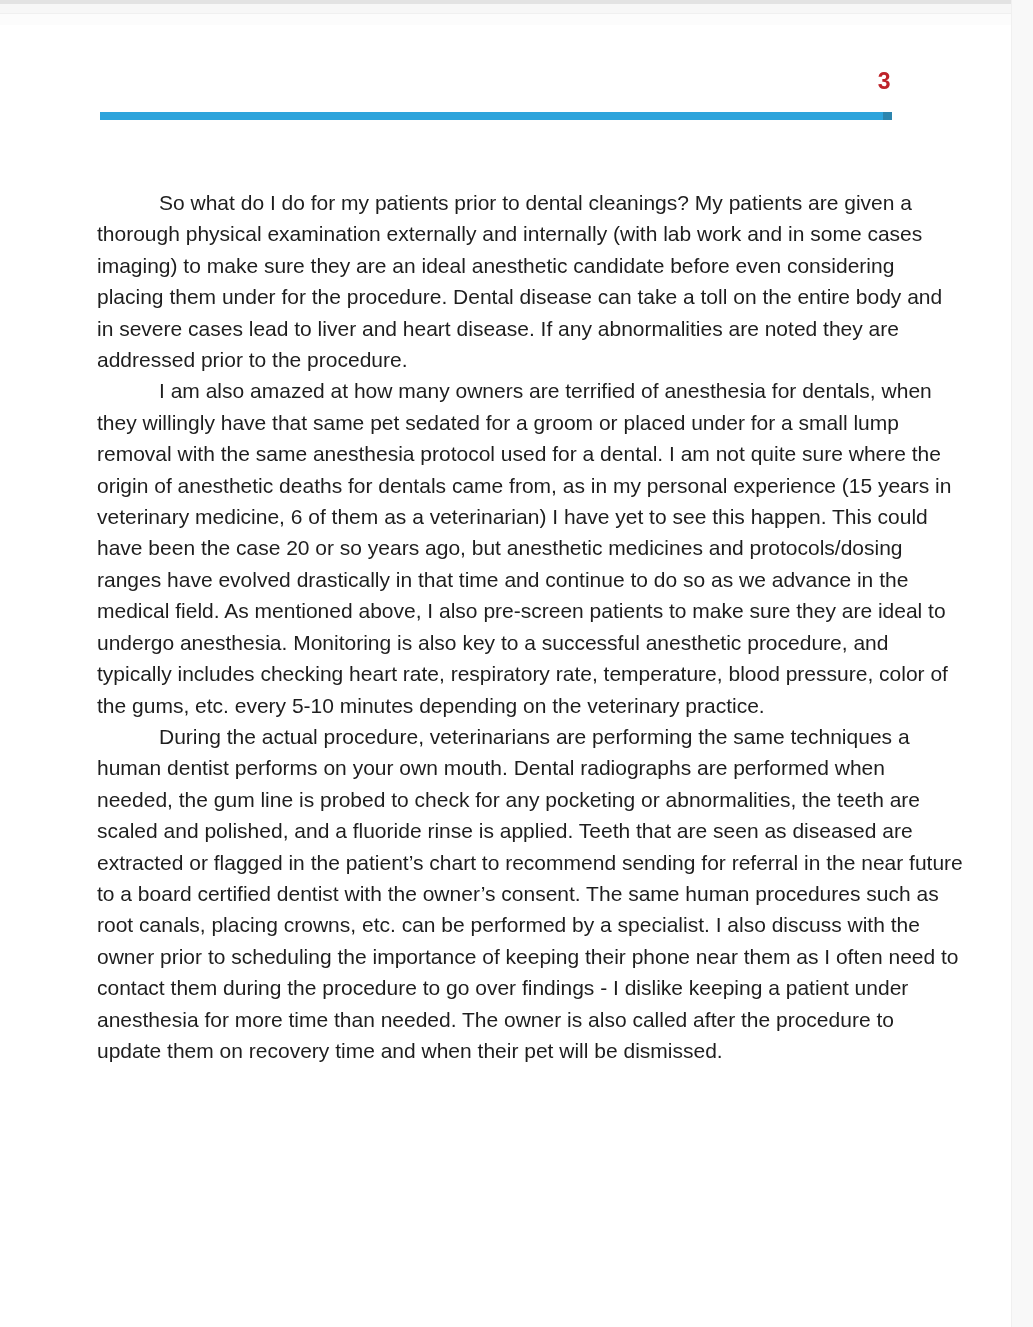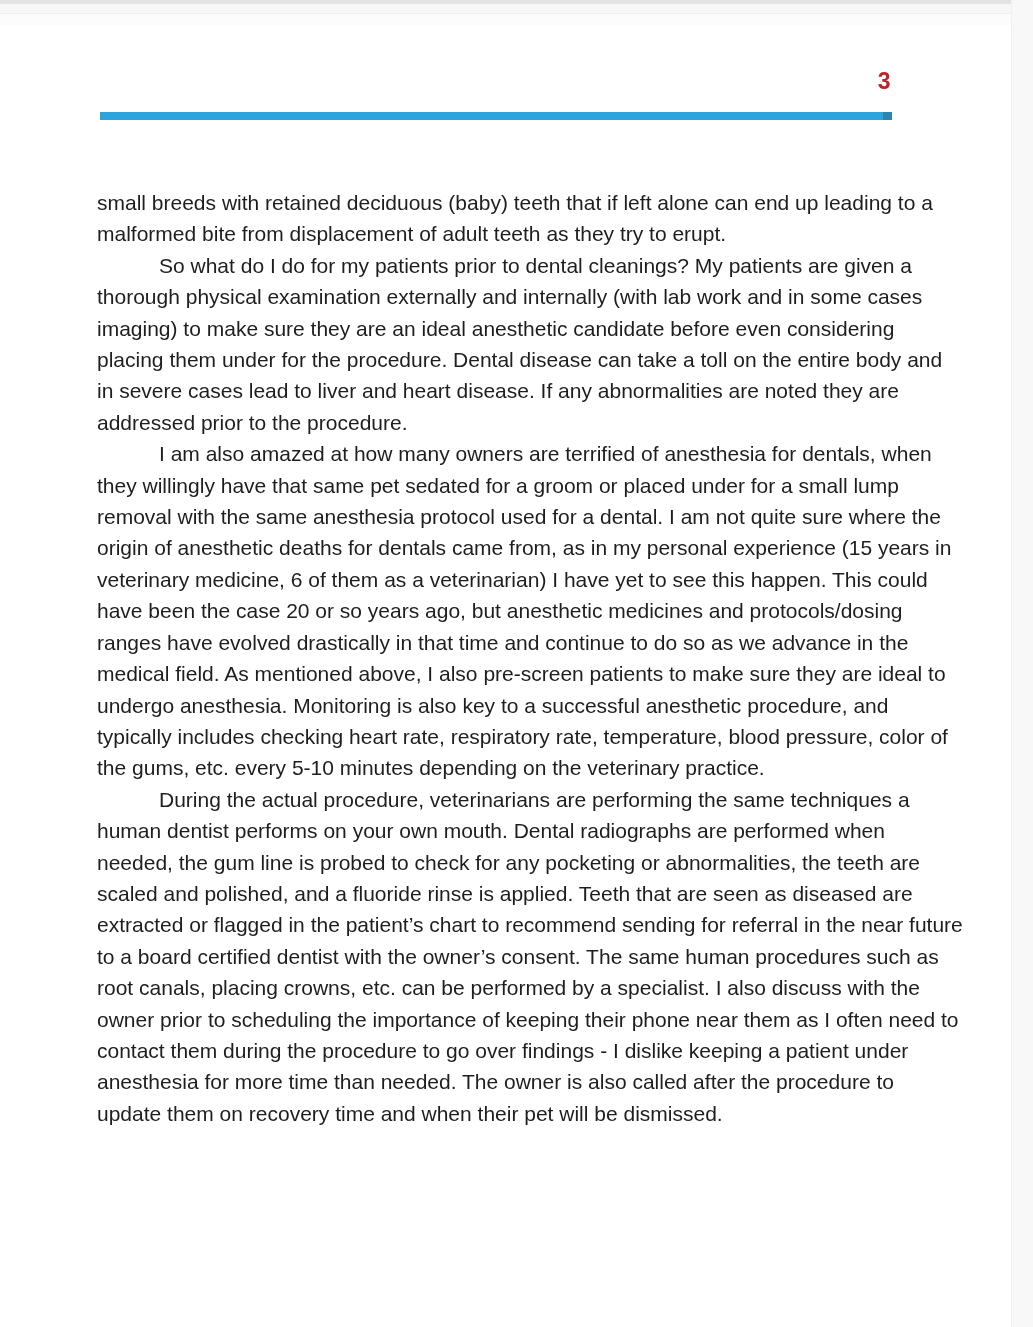--- a/index.html
+++ b/index.html
@@ -101,19 +101,18 @@
   <div class="right-gutter"></div>
 
   <header class="page-header">
     <div class="page-number" style="color: rgb(190, 35, 42);">3</div>
     <div class="header-rule" style="background: rgb(45, 164, 220);">
       <span class="cap"></span>
     </div>
   </header>
 
   <main class="page-body">
-    <p class="no-indent">small breeds with retained deciduous (baby) teeth that if left alone can end up leading to a malformed bite from displacement of adult teeth as they try to erupt.</p>
     <p>So what do I do for my patients prior to dental cleanings? My patients are given a thorough physical examination externally and internally (with lab work and in some cases imaging) to make sure they are an ideal anesthetic candidate before even considering placing them under for the procedure. Dental disease can take a toll on the entire body and in severe cases lead to liver and heart disease. If any abnormalities are noted they are addressed prior to the procedure.</p>
     <p>I am also amazed at how many owners are terrified of anesthesia for dentals, when they willingly have that same pet sedated for a groom or placed under for a small lump removal with the same anesthesia protocol used for a dental. I am not quite sure where the origin of anesthetic deaths for dentals came from, as in my personal experience (15 years in veterinary medicine, 6 of them as a veterinarian) I have yet to see this happen. This could have been the case 20 or so years ago, but anesthetic medicines and protocols/dosing ranges have evolved drastically in that time and continue to do so as we advance in the medical field. As mentioned above, I also pre-screen patients to make sure they are ideal to undergo anesthesia. Monitoring is also key to a successful anesthetic procedure, and typically includes checking heart rate, respiratory rate, temperature, blood pressure, color of the gums, etc. every 5-10 minutes depending on the veterinary practice.</p>
     <p>During the actual procedure, veterinarians are performing the same techniques a human dentist performs on your own mouth. Dental radiographs are performed when needed, the gum line is probed to check for any pocketing or abnormalities, the teeth are scaled and polished, and a fluoride rinse is applied. Teeth that are seen as diseased are extracted or flagged in the patient’s chart to recommend sending for referral in the near future to a board certified dentist with the owner’s consent. The same human procedures such as root canals, placing crowns, etc. can be performed by a specialist. I also discuss with the owner prior to scheduling the importance of keeping their phone near them as I often need to contact them during the procedure to go over findings - I dislike keeping a patient under anesthesia for more time than needed. The owner is also called after the procedure to update them on recovery time and when their pet will be dismissed.</p>
   </main>
 
 </div>
 
 </body></html>

